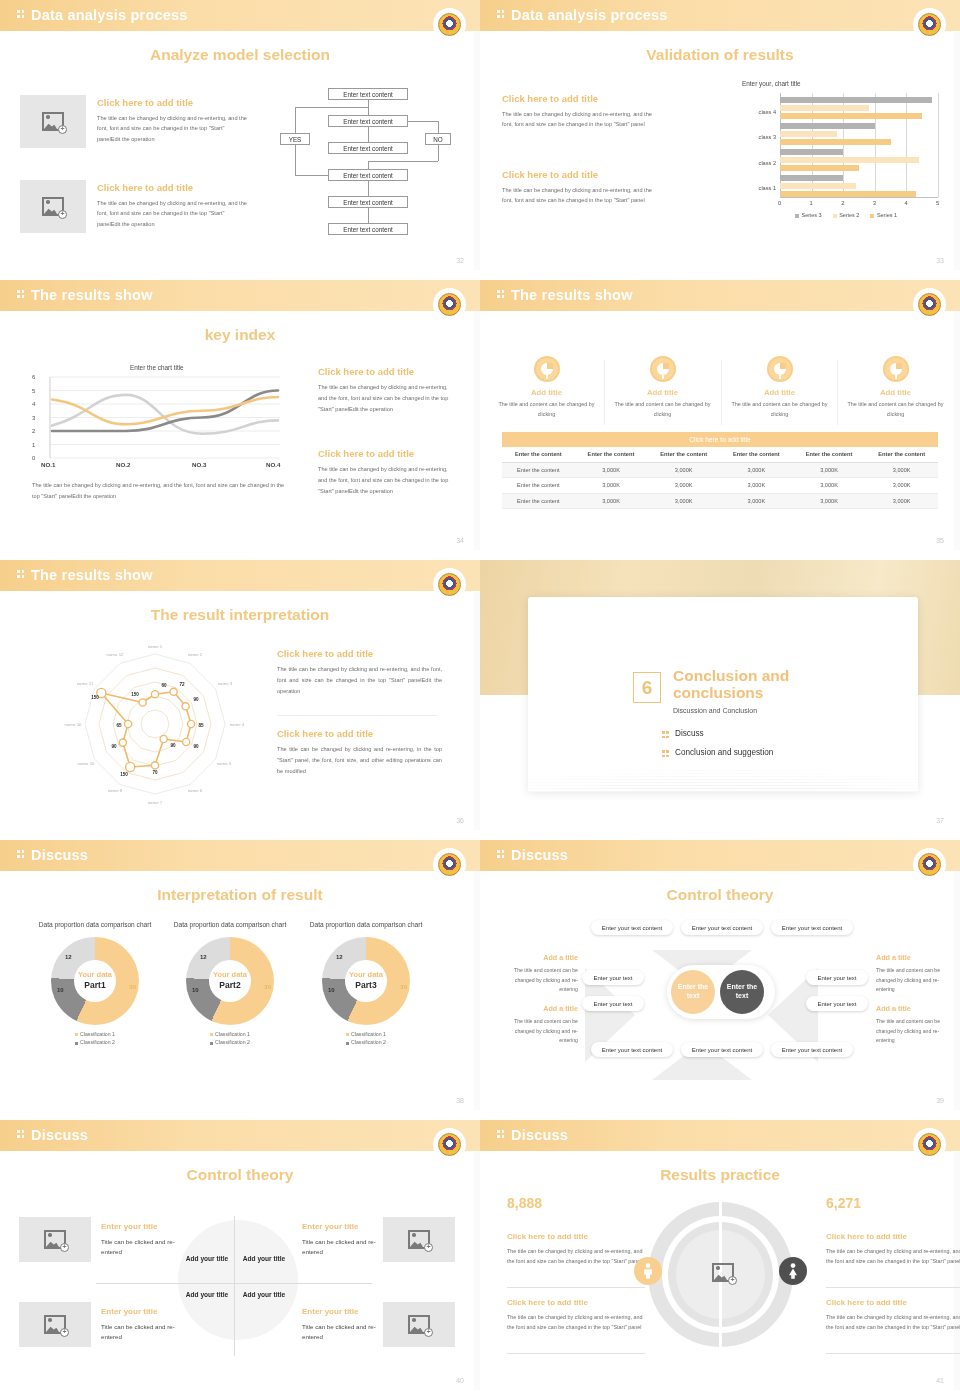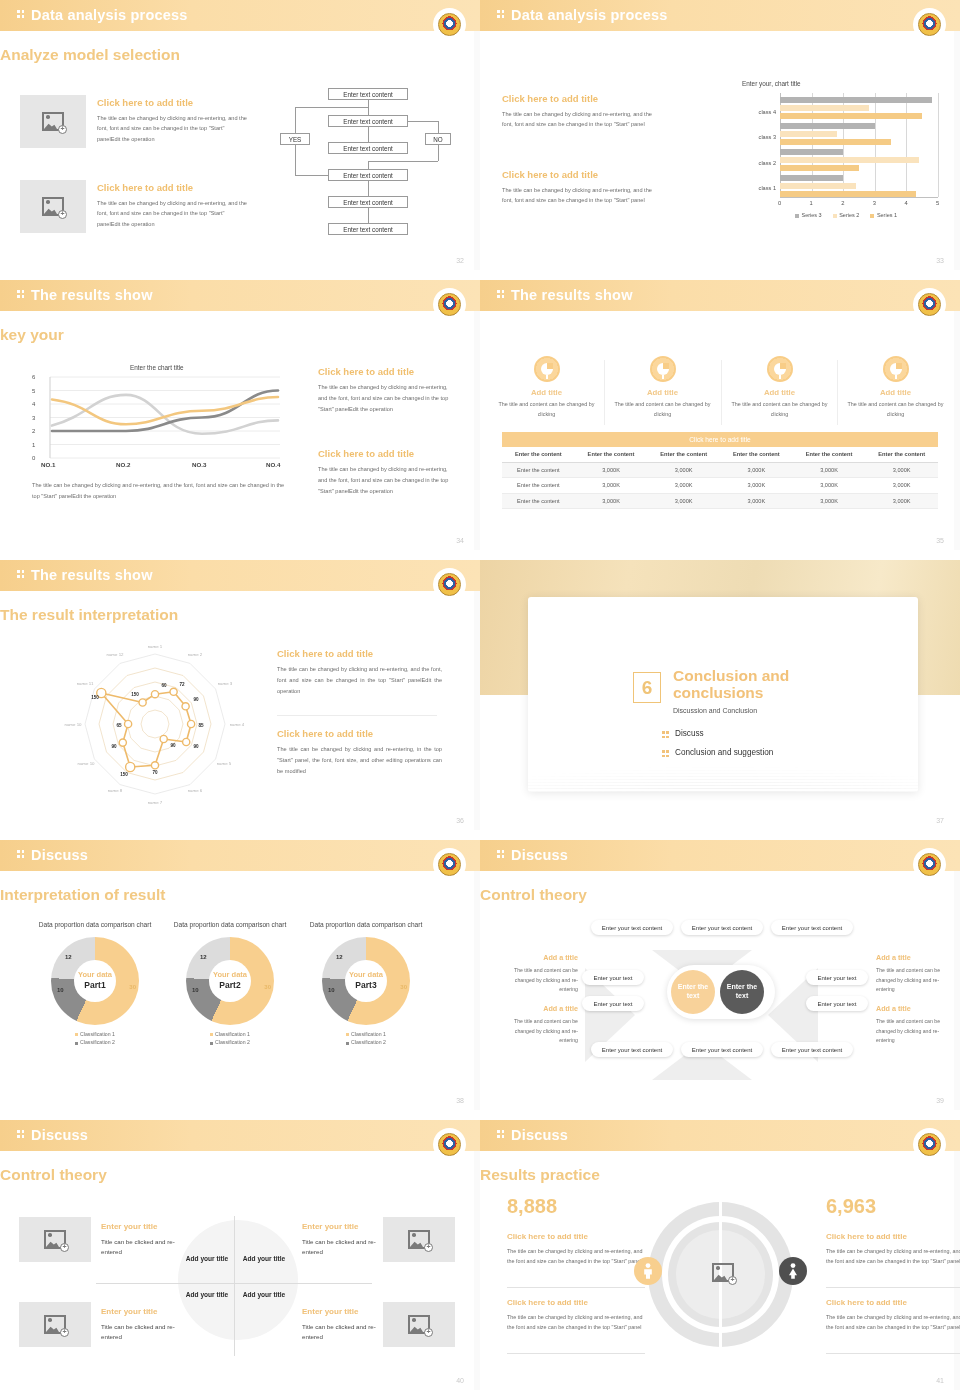--- a/index.html
+++ b/index.html
@@ -58,21 +58,21 @@
   .sidebar-edge {
     position:absolute; right:0; top:31px; width:6px; height:239px;
     background:#fafafa;
   }
   .pagenum {
     position:absolute; right:16px; bottom:6px;
     font-size:7px; color:#c9c9c9;
   }
   .stitle {
     position:absolute; left:0; right:0; top:46px;
-    text-align:left; font-size:15.5px; font-weight:bold; color:#f2c983;
+    text-align:center; font-size:15.5px; font-weight:bold; color:#f2c983;
   }
 
   
   .ph-box {
     position:absolute; width:66px; height:53px; background:#e6e6e6;
     display:flex;align-items:center;justify-content:center;
   }
   .ph-ico { width:22px;height:19px; position:relative; }
   .ph-ico .frame { position:absolute; inset:0; border:2px solid #7a7a7a; }
   .ph-ico .mtn { position:absolute; left:2px; bottom:2px; width:13px;height:7px;
@@ -189,21 +189,21 @@
      display:flex;align-items:center;justify-content:center;}
 
   
   .q-h{position:absolute;font-size:8px;font-weight:bold;color:#f0c078;}
   .q-p{position:absolute;font-size:6.2px;line-height:1.65;color:#4a4a4a;}
   .q-circ{position:absolute;border-radius:50%;background:#f4f4f4;}
   .q-line{position:absolute;background:#dcdcdc;}
   .q-lbl{position:absolute;font-size:6.6px;font-weight:bold;color:#2a2a2a;text-align:center;line-height:1.35;}
 
   
-  .cp-num{position:absolute;font-size:20px;font-weight:bold;color:#f3c87f;}
+  .cp-num{position:absolute;font-size:14px;font-weight:bold;color:#f3c87f;}
   .cp-h{position:absolute;font-size:8px;font-weight:bold;color:#f0c078;}
   .cp-p{position:absolute;width:138px;font-size:5.4px;line-height:1.9;color:#6e6e6e;}
   .cp-div{position:absolute;width:138px;height:1px;background:#e2e2e2;}
 </style>
 </head>
 <body>
 
 <div class="grid">
 
   <div class="slide">
@@ -276,20 +276,21 @@
         <i></i>
         <i></i>
         <i></i>
         <i></i>
       </div>
     <div class="hdr-title">Data analysis process</div>
     <div class="logo">
         <div class="ring"></div>
       </div>
     <div class="sidebar-edge"></div>
+    <div class="stitle">Validation of results</div>
 
     <div class="s2-h" style="left:22px;top:93px;">Click here to add title</div>
     <div class="s2-p" style="left:22px;top:109px;">The title can be changed by clicking and re-entering, and the font, font and size can be changed in the top "Start" panel</div>
     <div class="s2-h" style="left:22px;top:169px;">Click here to add title</div>
     <div class="s2-p" style="left:22px;top:185px;">The title can be changed by clicking and re-entering, and the font, font and size can be changed in the top "Start" panel</div>
 
     <div class="bc-title" style="left:262px;top:80px;">Enter your, chart title</div>
     <div class="barchart" style="left:222px;top:93px;width:240px;height:125px;">
 
       <div class="bc-grid" style="left:78px;top:0;height:104px;background:#c0c0c0;"></div>
@@ -344,21 +345,21 @@
         <i></i>
         <i></i>
         <i></i>
         <i></i>
       </div>
     <div class="hdr-title">The results show</div>
     <div class="logo">
         <div class="ring"></div>
       </div>
     <div class="sidebar-edge"></div>
-    <div class="stitle">key your</div>
+    <div class="stitle">key index</div>
 
     <div class="lc-title" style="left:130px;top:84px;">Enter the chart title</div>
     <div style="position:absolute;left:32px;top:94px;width:255px;height:100px;">
       <div class="lc-ytick" style="left:0;top:0;">6</div>
       <div class="lc-ytick" style="left:0;top:13.5px;">5</div>
       <div class="lc-ytick" style="left:0;top:27px;">4</div>
       <div class="lc-ytick" style="left:0;top:40.5px;">3</div>
       <div class="lc-ytick" style="left:0;top:54px;">2</div>
       <div class="lc-ytick" style="left:0;top:67.5px;">1</div>
       <div class="lc-ytick" style="left:0;top:81px;">0</div>
@@ -806,21 +807,21 @@
     <div class="stitle">Results practice</div>
 
     <div class="cp-num" style="left:27px;top:75px;">8,888</div>
     <div class="cp-h" style="left:27px;top:112px;">Click here to add title</div>
     <div class="cp-p" style="left:27px;top:126px;">The title can be changed by clicking and re-entering, and the font and size can be changed in the top "Start" panel</div>
     <div class="cp-div" style="left:27px;top:167px;"></div>
     <div class="cp-h" style="left:27px;top:178px;">Click here to add title</div>
     <div class="cp-p" style="left:27px;top:192px;">The title can be changed by clicking and re-entering, and the font and size can be changed in the top "Start" panel</div>
     <div class="cp-div" style="left:27px;top:233px;"></div>
 
-    <div class="cp-num" style="left:346px;top:75px;">6,963</div>
+    <div class="cp-num" style="left:346px;top:75px;">6,271</div>
     <div class="cp-h" style="left:346px;top:112px;">Click here to add title</div>
     <div class="cp-p" style="left:346px;top:126px;">The title can be changed by clicking and re-entering, and the font and size can be changed in the top "Start" panel</div>
     <div class="cp-div" style="left:346px;top:167px;"></div>
     <div class="cp-h" style="left:346px;top:178px;">Click here to add title</div>
     <div class="cp-p" style="left:346px;top:192px;">The title can be changed by clicking and re-entering, and the font and size can be changed in the top "Start" panel</div>
     <div class="cp-div" style="left:346px;top:233px;"></div>
 
     <div style="position:absolute;left:168px;top:82px;width:145px;height:145px;border-radius:50%;background:#e4e4e4;"></div>
     <div style="position:absolute;left:182px;top:96px;width:117px;height:117px;border-radius:50%;background:#fff;"></div>
     <div style="position:absolute;left:188px;top:102px;width:105px;height:105px;border-radius:50%;background:#e4e4e4;"></div>

